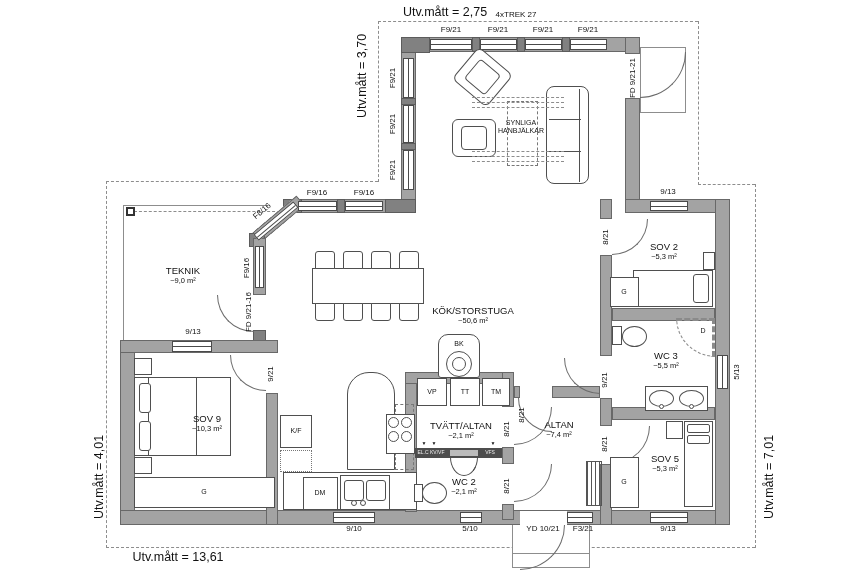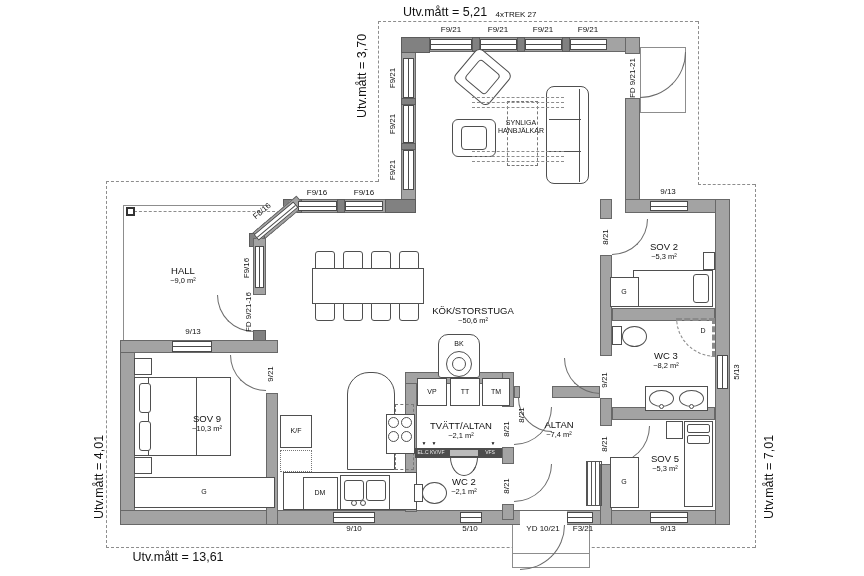--- a/index.html
+++ b/index.html
@@ -221,21 +221,21 @@
 
   <div class="f" style="left:414px;top:484px;width:9px;height:18px"></div>
   <div class="f c" style="left:422px;top:482px;width:25px;height:22px"></div>
   <div class="f" style="left:450px;top:457px;width:28px;height:19px;border-radius:0 0 50% 50%/0 0 100% 100%"></div>
   <div class="f" style="left:417px;top:378px;width:30px;height:28px"></div>
   <div class="f" style="left:450px;top:378px;width:30px;height:28px"></div>
   <div class="f" style="left:482px;top:378px;width:28px;height:28px"></div>
 
   <div class="rad" style="left:586px;top:461px;width:16px;height:45px"></div>
 
-  <div class="t big" style="left:445px;top:12px">Utv.mått = 5,21</div>
+  <div class="t big" style="left:445px;top:12px">Utv.mått = 2,75</div>
   <div class="t" style="left:516px;top:15px">4xTREK 27</div>
   <div class="t big tv" style="left:362px;top:76px">Utv.mått = 3,70</div>
   <div class="t big tv" style="left:99px;top:477px">Utv.mått = 4,01</div>
   <div class="t big tv" style="left:769px;top:477px">Utv.mått = 7,01</div>
   <div class="t big" style="left:178px;top:557px">Utv.mått = 13,61</div>
 
   <div class="t" style="left:451px;top:30px">F9/21</div>
   <div class="t" style="left:498px;top:30px">F9/21</div>
   <div class="t" style="left:543px;top:30px">F9/21</div>
   <div class="t" style="left:588px;top:30px">F9/21</div>
@@ -259,42 +259,42 @@
 
   <div class="t tv" style="left:606px;top:237px">8/21</div>
   <div class="t tv" style="left:605px;top:380px">9/21</div>
   <div class="t tv" style="left:605px;top:444px">8/21</div>
   <div class="t tv" style="left:507px;top:429px">8/21</div>
   <div class="t tv" style="left:507px;top:486px">8/21</div>
   <div class="t tv" style="left:271px;top:374px">9/21</div>
   <div class="t tv" style="left:522px;top:415px">8/21</div>
 
   <div class="t" style="left:183px;top:276px">
-    <div class="rn">HALL</div>
+    <div class="rn">TEKNIK</div>
     <div class="ra">~9,0 m²</div>
   </div>
   <div class="t" style="left:473px;top:316px">
     <div class="rn">KÖK/STORSTUGA</div>
     <div class="ra">~50,6 m²</div>
   </div>
   <div class="t" style="left:207px;top:424px">
     <div class="rn">SOV 9</div>
     <div class="ra">~10,3 m²</div>
   </div>
   <div class="t" style="left:664px;top:252px">
     <div class="rn">SOV 2</div>
     <div class="ra">~5,3 m²</div>
   </div>
   <div class="t" style="left:665px;top:464px">
     <div class="rn">SOV 5</div>
     <div class="ra">~5,3 m²</div>
   </div>
   <div class="t" style="left:666px;top:361px">
     <div class="rn">WC 3</div>
-    <div class="ra">~8,2 m²</div>
+    <div class="ra">~5,5 m²</div>
   </div>
   <div class="t" style="left:464px;top:487px">
     <div class="rn">WC 2</div>
     <div class="ra">~2,1 m²</div>
   </div>
   <div class="t" style="left:461px;top:431px">
     <div class="rn">TVÄTT/ALTAN</div>
     <div class="ra">~2,1 m²</div>
   </div>
   <div class="t" style="left:559px;top:430px">

